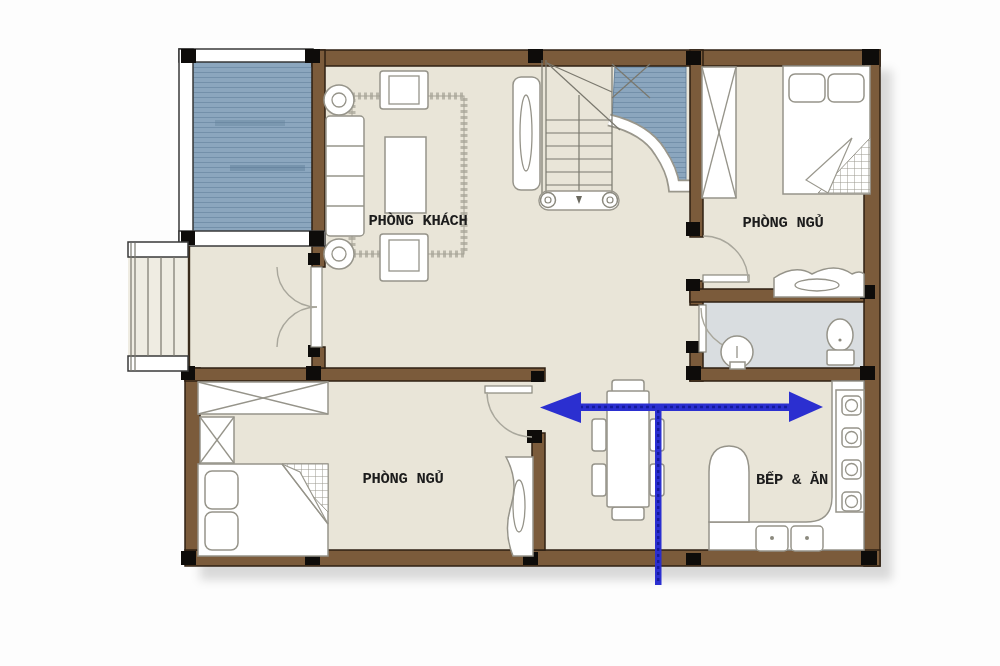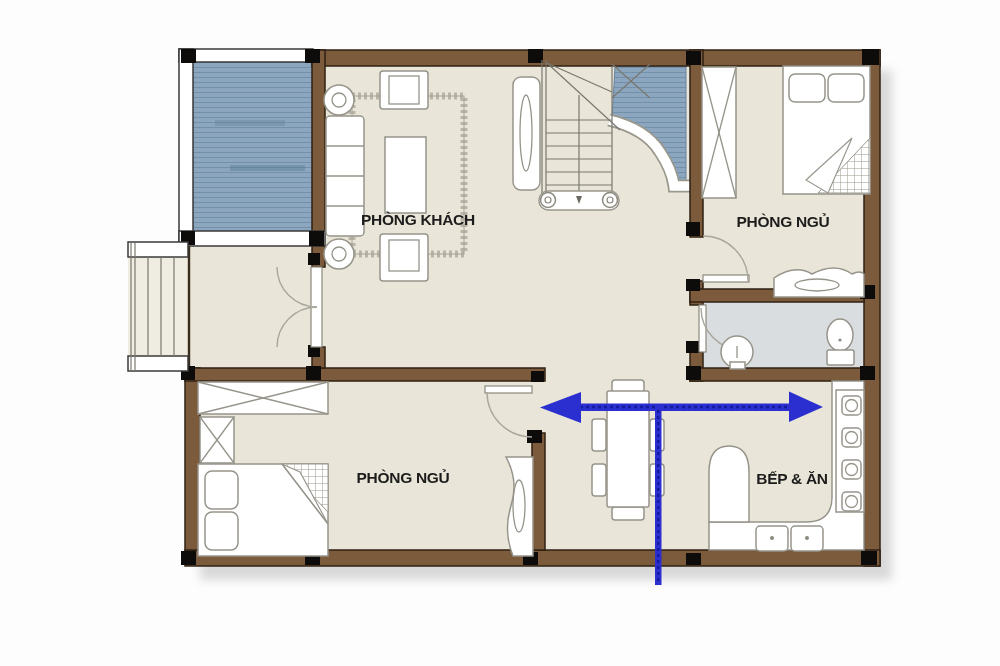--- a/index.html
+++ b/index.html
@@ -1,17 +1,17 @@
 <!DOCTYPE html>
 <html style="--wall: #7b5b3b; --wall-outline: #2f2113; --floor: #e9e5d8; --deck: #8ba6be; --deck-line: #5f7d99; --bath-floor: #d9dde0; --furniture-outline: #96948a; --column: #0e0c0a; --thin-wall: #ffffff; --stair-line: #7a786e; --arrow: #2b2fd0; --arrow-dash: #141a9e; --label: #1c1c1c;"><head>
 <meta charset="utf-8">
 <style>
   html,body{margin:0;padding:0;background:#ffffff;}
   .stage{position:relative;width:1000px;height:666px;background:#fdfdfd;overflow:hidden;
-         font-family:Liberation Sans, sans-serif;}
+         font-family:Liberation Mono, monospace;}
   svg{display:block;}
   .wall{fill:var(--wall,#7b5b3b);stroke:var(--wall-outline,#2f2113);stroke-width:1.5;}
   .thinwall{fill:var(--thin-wall,#fff);stroke:#3a3a3a;stroke-width:1.5;}
   .col{fill:var(--column,#0e0c0a);}
   .floor{fill:var(--floor,#e9e5d8);}
   .bath{fill:var(--bath-floor,#d9dde0);stroke:#b9bec2;stroke-width:1;}
   .deck{fill:var(--deck,#8ba6be);stroke:#68849e;stroke-width:1;}
   .furn{fill:#ffffff;stroke:var(--furniture-outline,#96948a);stroke-width:1.5;}
   .furnline{fill:none;stroke:var(--furniture-outline,#96948a);stroke-width:1.3;}
   .stairline{fill:none;stroke:var(--stair-line,#7a786e);stroke-width:1.2;}

